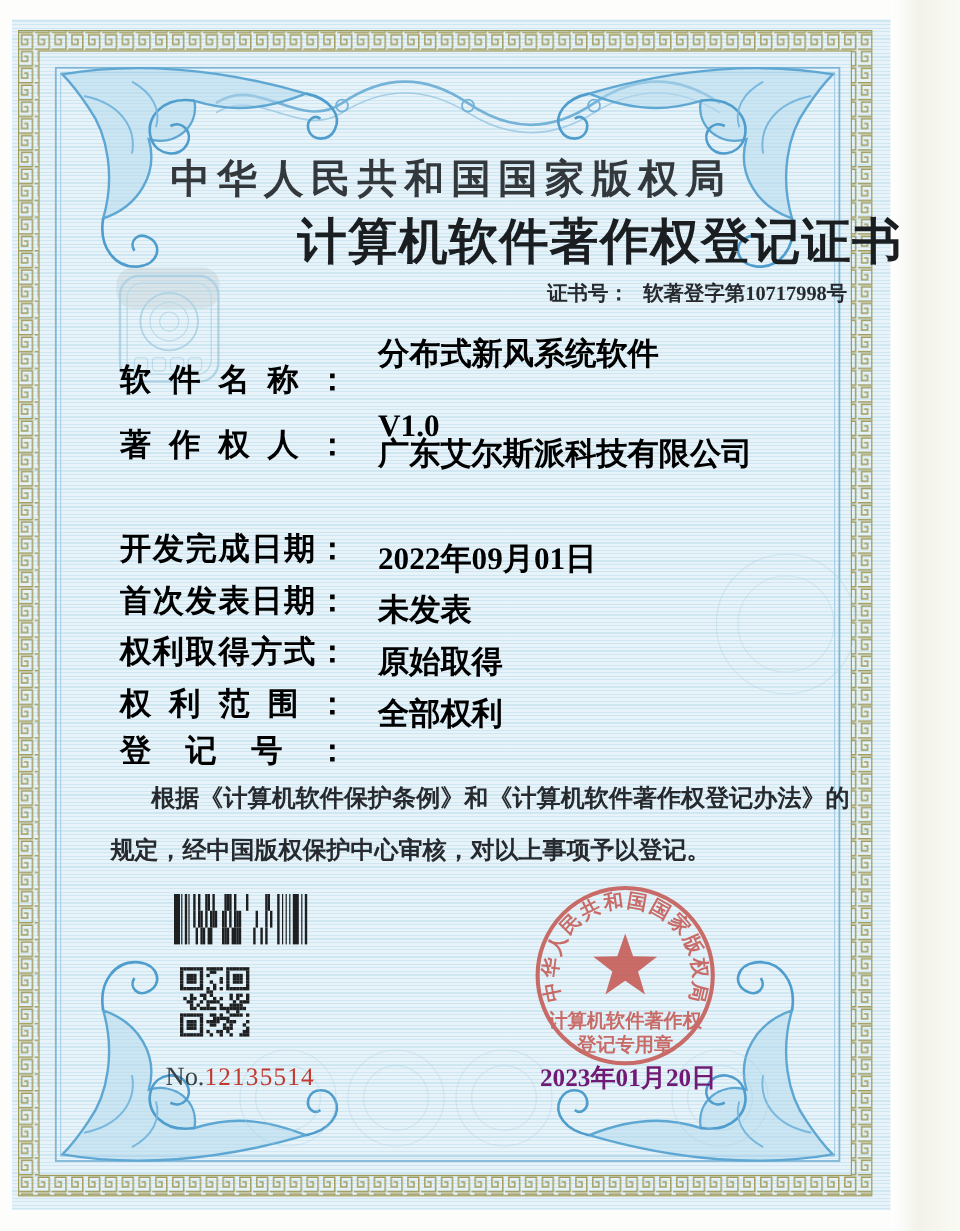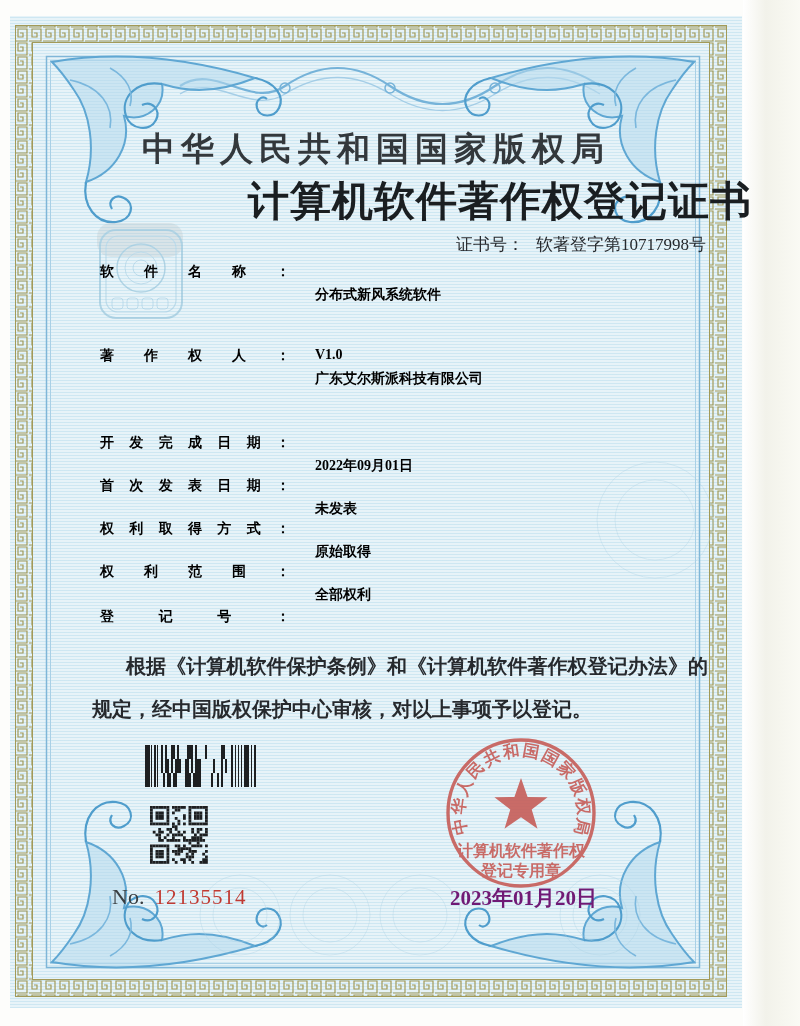--- a/index.html
+++ b/index.html
@@ -17,27 +17,27 @@
   .cert{position:absolute;left:10px;top:16px;width:732px;height:992px;
     background-color:#e7f3f8;
     background-image:repeating-linear-gradient(0deg, rgba(141,200,226,0.28) 0 1px, rgba(255,255,255,0) 1px 3px);
   }
   svg.decor{position:absolute;left:0;top:0;width:800px;height:1026px;}
   .txt{position:absolute;color:var(--ink);}
   .authority{left:0;top:127px;width:752px;text-align:center;font-size:33px;font-weight:700;
     letter-spacing:6px;color:#33383c;}
   .cert-title{left:0;top:174px;width:752px;text-align:right;font-size:41px;font-weight:700;
     letter-spacing:1px;color:#1a1e21;}
-  .certno{left:456px;top:233px;font-size:17px;font-weight:400;display:flex;gap:12px;}
-  .row{position:absolute;left:100px;display:flex;align-items:flex-start;font-size:14px;font-weight:700;}
+  .certno{left:456px;top:233px;font-size:17px;font-weight:700;display:flex;gap:12px;}
+  .row{position:absolute;left:100px;display:flex;align-items:center;font-size:26px;font-weight:700;}
   .row .lbl{display:inline-block;width:190px;text-align:justify;text-align-last:justify;}
   .row .val{margin-left:25px;line-height:30px;white-space:pre-line;margin-top:17px;}
   .statement{left:92px;top:645px;width:616px;font-size:20px;font-weight:700;line-height:43px;
     text-align:justify;text-indent:34px;font-family:Liberation Serif, serif;}
-  .serial{left:112px;top:884px;display:flex;gap:10px;align-items:baseline;}
+  .serial{left:138px;top:884px;display:flex;align-items:baseline;}
   .serial .no{font-size:22px;color:#3a3f42;}
   .serial .num{font-family:Liberation Serif, serif;font-size:21px;
     letter-spacing:1px;color:var(--serial-red);}
   .issue-date{left:450px;top:884px;font-size:21px;font-weight:700;color:#701a75;}
 </style>
 </head>
 <body>
 
 <div class="scan">
   <div class="right-margin"></div>

